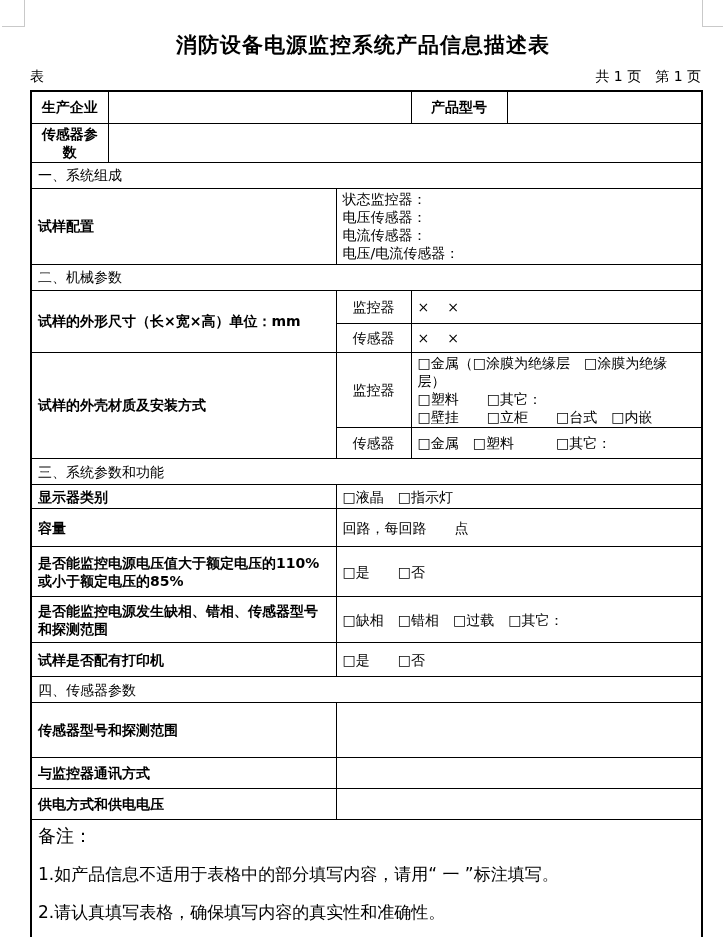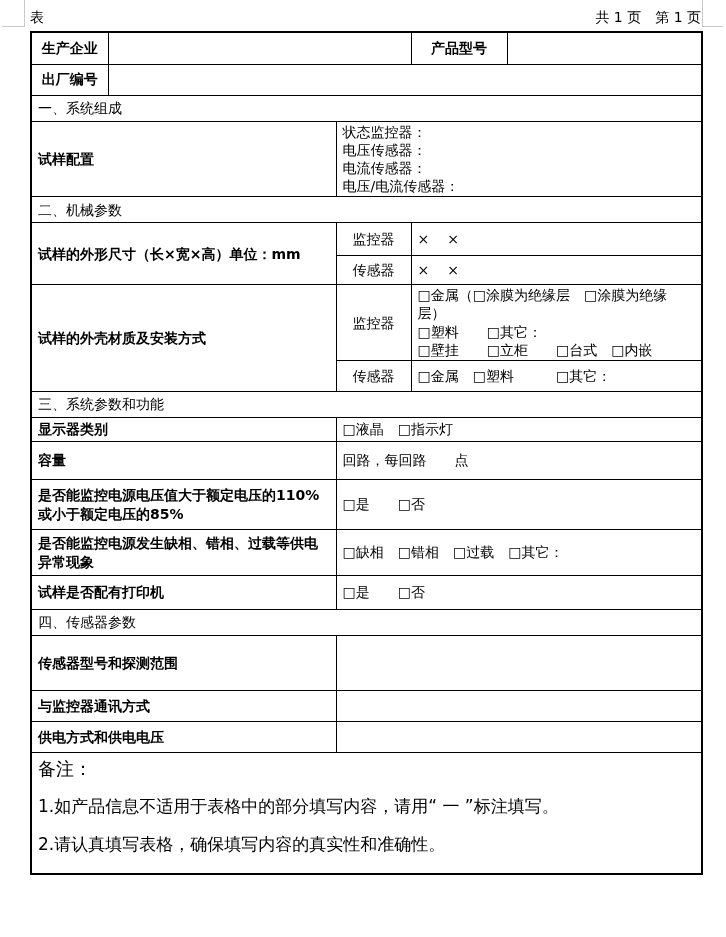--- a/index.html
+++ b/index.html
@@ -43,20 +43,21 @@
   .remark-note{font-size:17px;margin-bottom:16px;}
   .doc-footer{text-align:center;font-weight:bold;font-size:16px;margin-top:7px;letter-spacing:1px;}
 </style>
 </head>
 <body>
 
 <div class="page">
   <div class="mark-tl"></div>
   <div class="mark-tr"></div>
 
+  <div class="doc-title">消防设备电源监控系统产品信息描述表</div>
 
   <div class="content">
     <div class="subrow">
       <span>表</span>
       <span>共 1 页　第 1 页</span>
     </div>
 
     <table class="form">
       <colgroup>
         <col style="width:77px">
@@ -67,21 +68,21 @@
       </colgroup>
 
       <tbody>
           <tr class="h32">
         <td class="lbl ctr">生产企业</td>
         <td colspan="2"></td>
         <td class="lbl ctr">产品型号</td>
         <td></td>
       </tr>
       <tr class="h31">
-        <td class="lbl ctr">出厂编号</td>
+        <td class="lbl ctr">传感器参数</td>
         <td colspan="4"></td>
       </tr>
 
       <tr class="h26">
         <td colspan="5" class="sec">一、系统组成</td>
       </tr>
       <tr class="h72">
         <td colspan="2" class="lbl">试样配置</td>
         <td colspan="3" class="pre">状态监控器：
 电压传感器：
@@ -122,21 +123,21 @@
       </tr>
       <tr class="h27">
         <td colspan="2" class="lbl">容量</td>
         <td colspan="3" class="indent">回路，每回路　　点</td>
       </tr>
       <tr class="h50">
         <td colspan="2" class="lbl">是否能监控电源电压值大于额定电压的110%或小于额定电压的85%</td>
         <td colspan="3">□是　　□否</td>
       </tr>
       <tr class="h46">
-        <td colspan="2" class="lbl">是否能监控电源发生缺相、错相、过载等供电异常现象</td>
+        <td colspan="2" class="lbl">是否能监控电源发生缺相、错相、传感器型号和探测范围</td>
         <td colspan="3">□缺相　□错相　□过载　□其它：</td>
       </tr>
       <tr class="h34">
         <td colspan="2" class="lbl">试样是否配有打印机</td>
         <td colspan="3">□是　　□否</td>
       </tr>
 
       <tr class="h26">
         <td colspan="5" class="sec">四、传感器参数</td>
       </tr>

